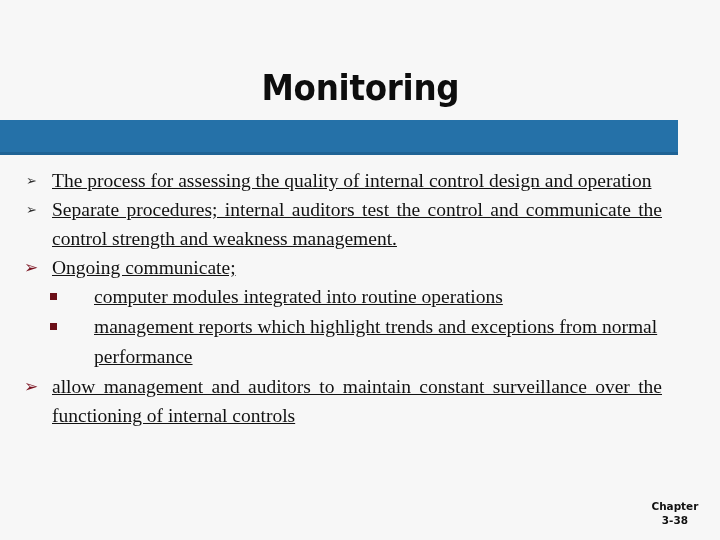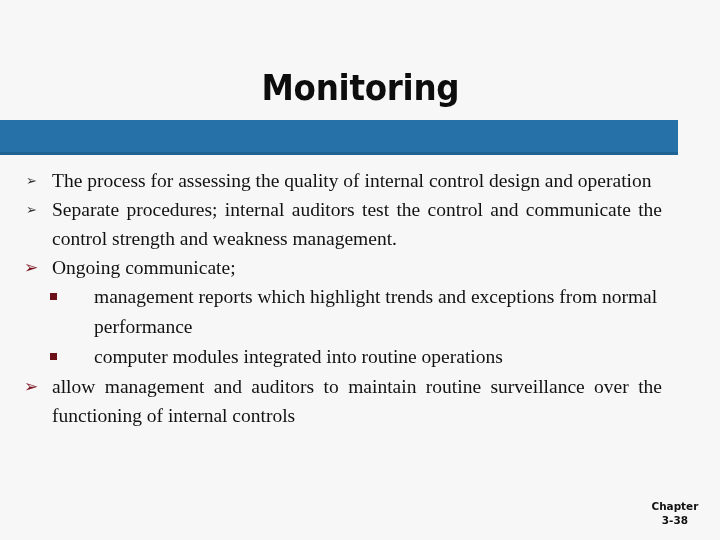--- a/index.html
+++ b/index.html
@@ -116,20 +116,21 @@
     position: absolute;
     left: 28px;
     top: 11px;
     width: 7px;
     height: 7px;
     background: #6b0f18;
   }
 
   .txt {
     display: block;
+    text-decoration: underline;
   }
 
   
   #footer {
     position: absolute;
     right: 22px;
     bottom: 12px;
     text-align: center;
     font-family: "DejaVu Sans", sans-serif;
     font-weight: bold;
@@ -165,31 +166,31 @@
       <span class="txt">Separate procedures; internal auditors test the control and communicate the control strength and weakness management.</span>
     </div>
 
     <div class="bullet-row no-justify">
       <span class="marker arrow-lg">➢</span>
       <span class="txt">Ongoing communicate;</span>
     </div>
 
     <div class="subbullet-row">
       <span class="marker-sq"></span>
-      <span class="txt">management reports which highlight trends and exceptions from normal performance</span>
+      <span class="txt">computer modules integrated into routine operations</span>
     </div>
 
     <div class="subbullet-row">
       <span class="marker-sq"></span>
-      <span class="txt">computer modules integrated into routine operations</span>
+      <span class="txt">management reports which highlight trends and exceptions from normal performance</span>
     </div>
 
     <div class="bullet-row">
       <span class="marker arrow-lg">➢</span>
-      <span class="txt">allow management and auditors to maintain routine surveillance over the functioning of internal controls</span>
+      <span class="txt">allow management and auditors to maintain constant surveillance over the functioning of internal controls</span>
     </div>
 
   </div>
 
   <div id="footer">
     <span>Chapter</span>
     <span>3-38</span>
   </div>
 
 </div>

